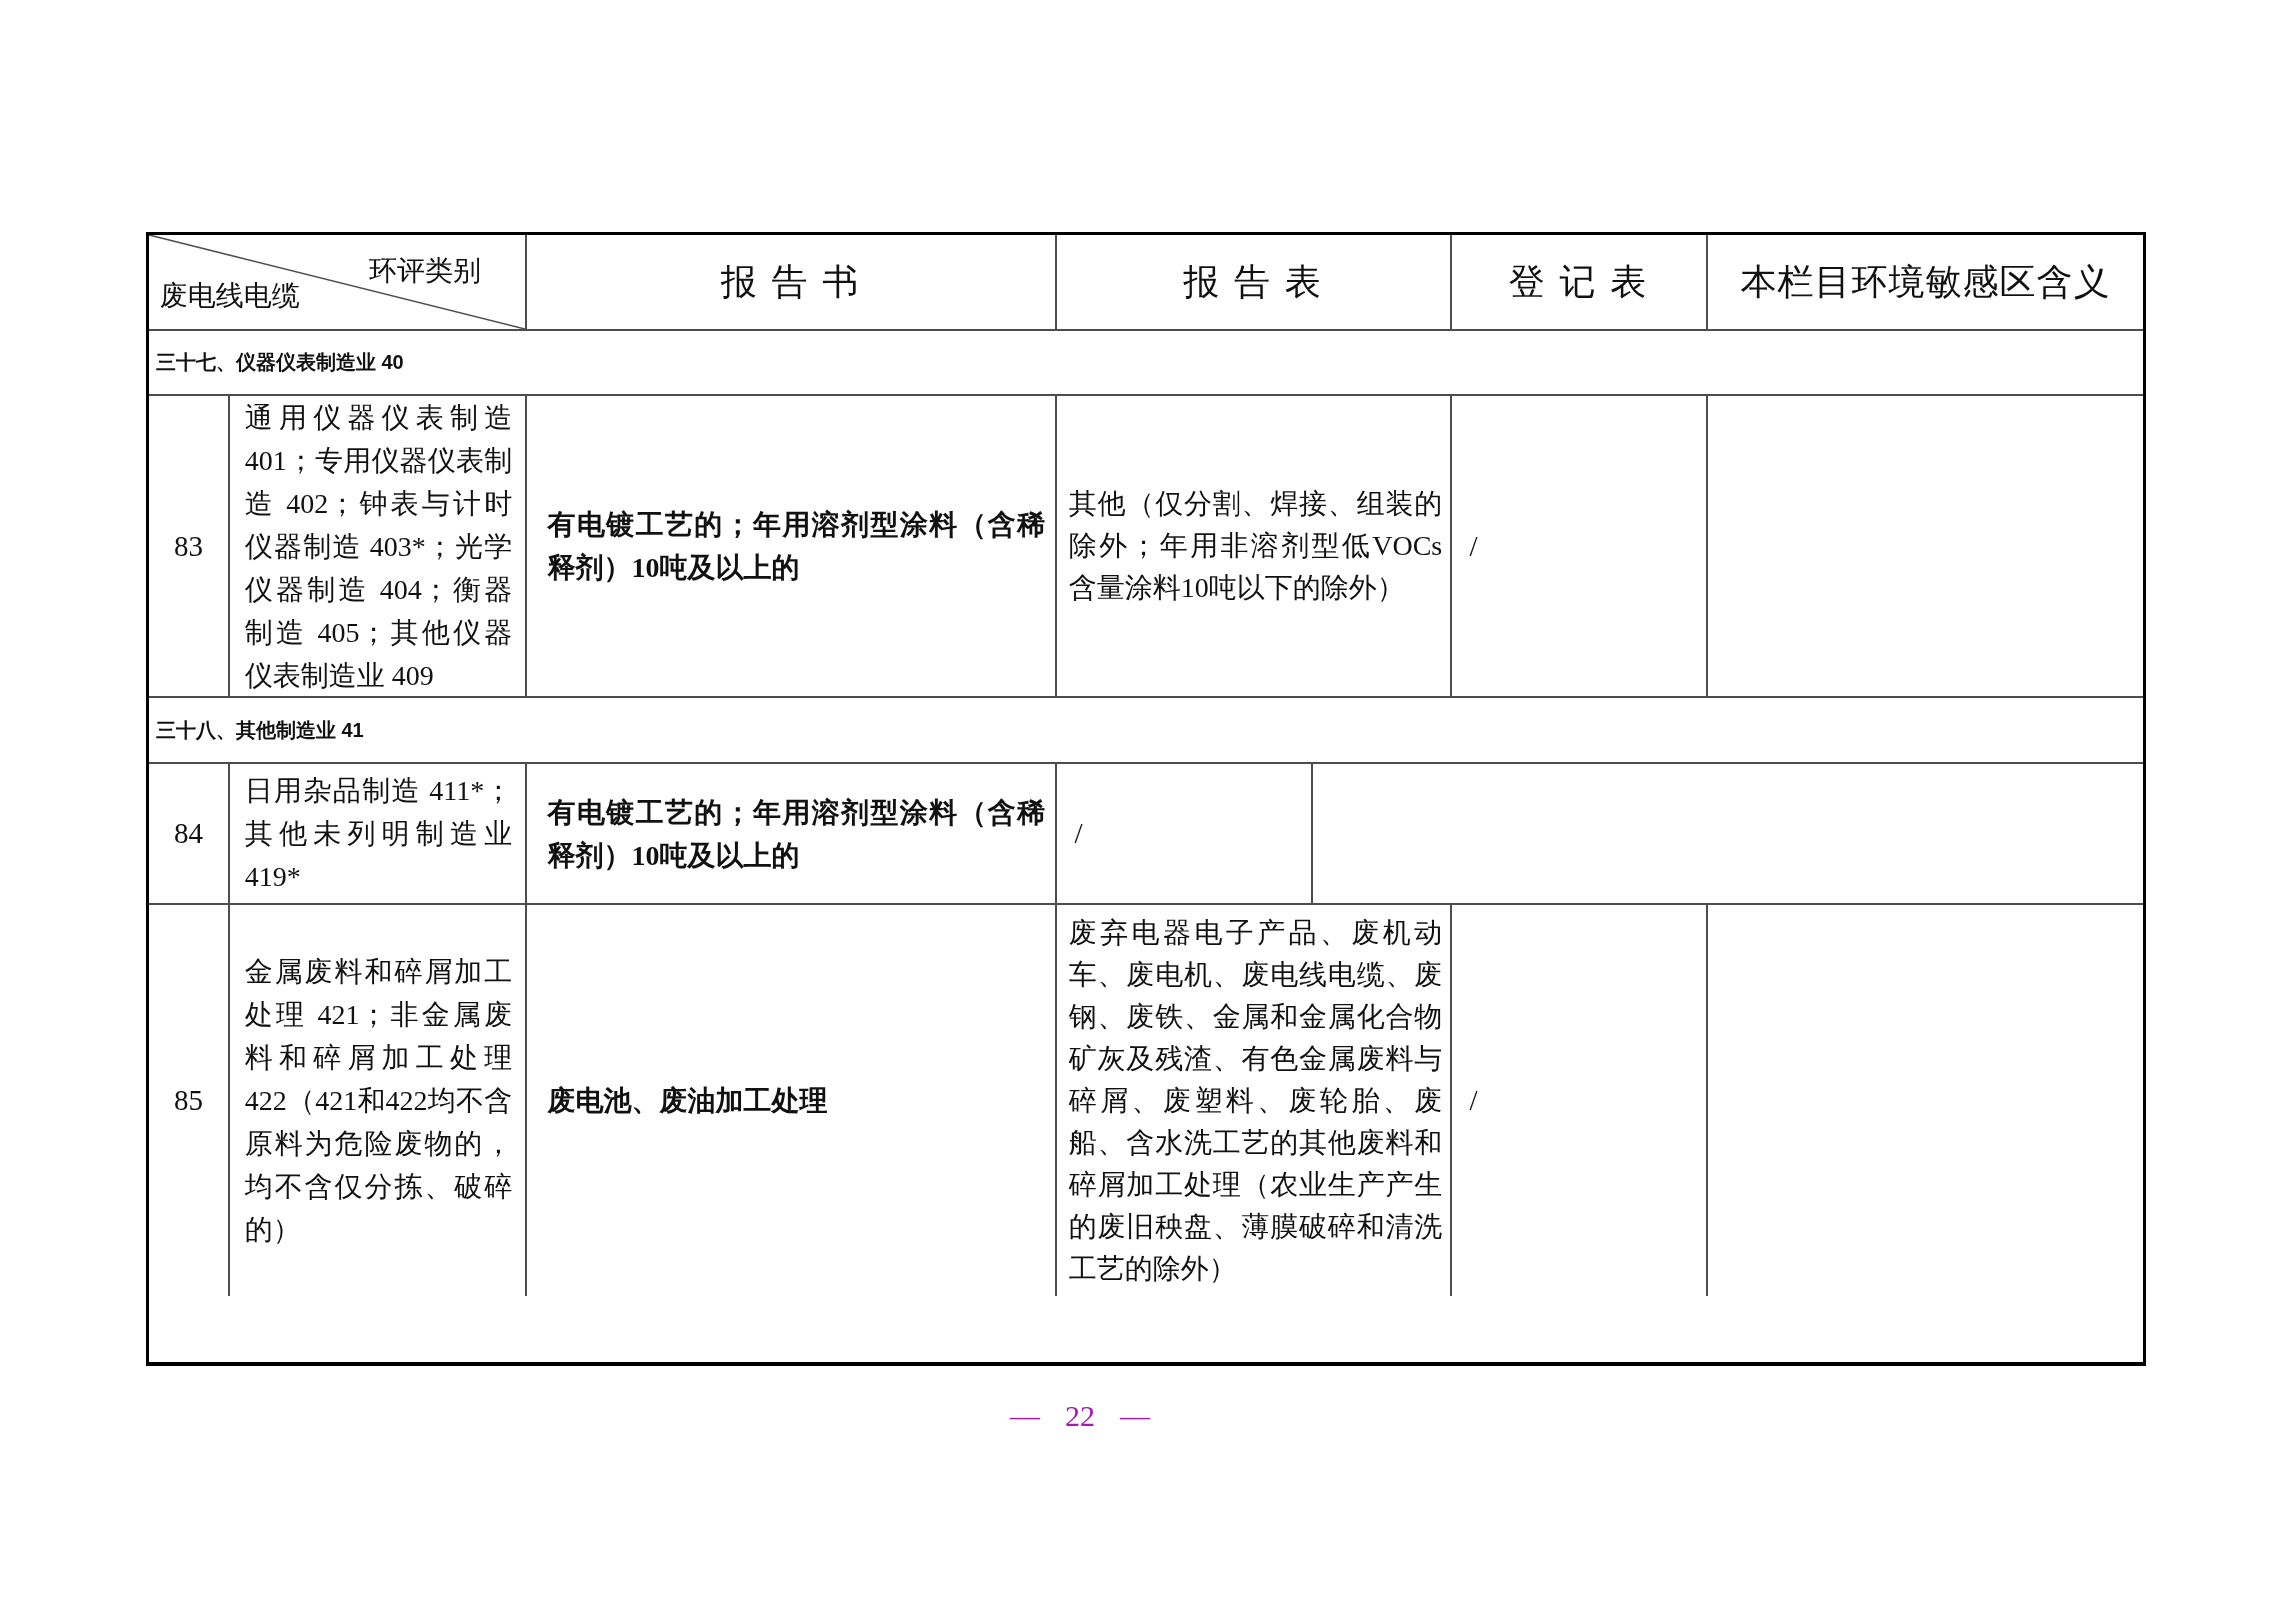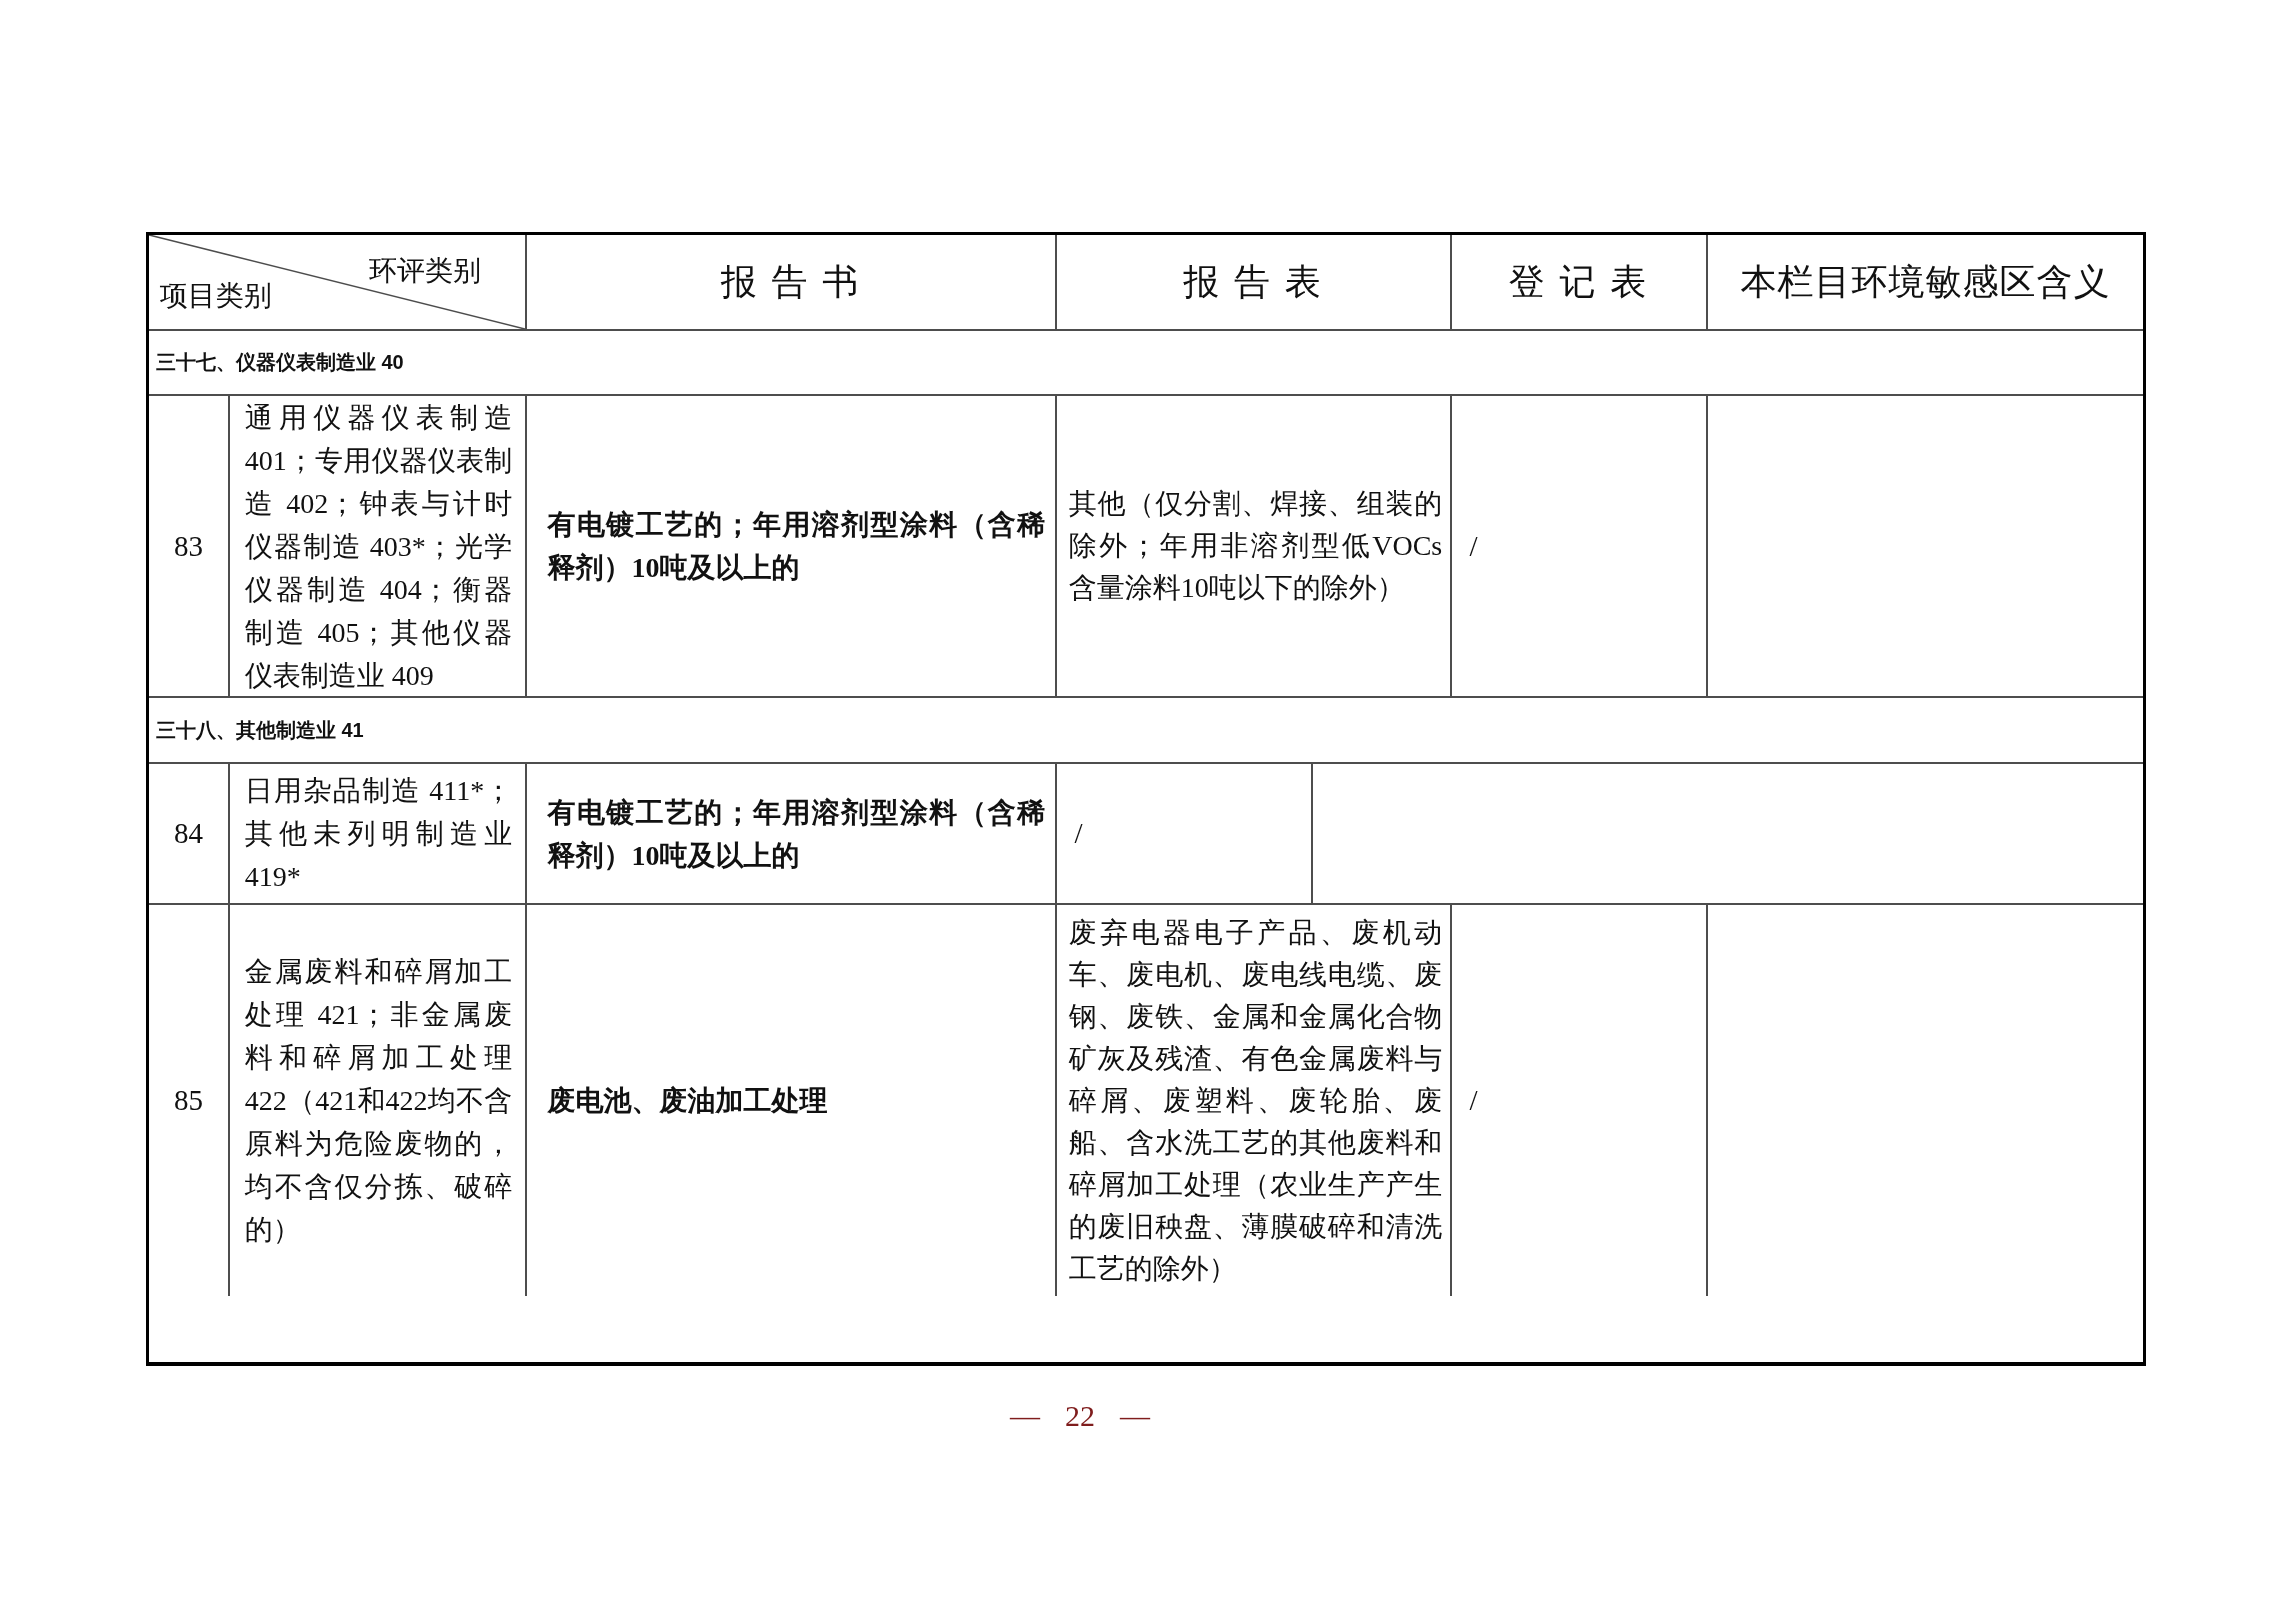--- a/index.html
+++ b/index.html
@@ -84,37 +84,37 @@
   .form-cell .txt { line-height:42px; }
   .reg-cell  { display:flex; align-items:center; padding-left:17.6px; font-size:29px; }
   .sens-cell { }
 
   .footer-pagenum {
     position:absolute;
     left:0; top:1399px; width:2160px;
     text-align:center;
     font-size:30px;
     word-spacing:17.6px;
-    color:#7f1d1d;
+    color:#a21caf;
   }
 </style>
 </head>
 <body>
 
 <div class="page">
 
   <div class="catalog-table">
 
     <div class="t-row first h-header">
       <div class="t-cell firstcol c-diag diag-cell">
         <svg viewBox="0 0 384 96" preserveAspectRatio="none">
           <line x1="0" y1="0" x2="384" y2="96" stroke="#4d4d4d" stroke-width="1.6"></line>
         </svg>
         <span class="diag-label diag-top">环评类别</span>
-        <span class="diag-label diag-bottom">项目类别</span>
+        <span class="diag-label diag-bottom">废电线电缆</span>
       </div>
       <div class="t-cell c-book hdr-cell">报 告 书</div>
       <div class="t-cell c-form hdr-cell">报 告 表</div>
       <div class="t-cell c-reg hdr-cell">登 记 表</div>
       <div class="t-cell c-sens hdr-cell" style="letter-spacing:1px;">本栏目环境敏感区含义</div>
     </div>
 
     <div class="t-row h-s37">
       <div class="t-cell firstcol section-cell">三十七、仪器仪表制造业 40</div>
     </div>

